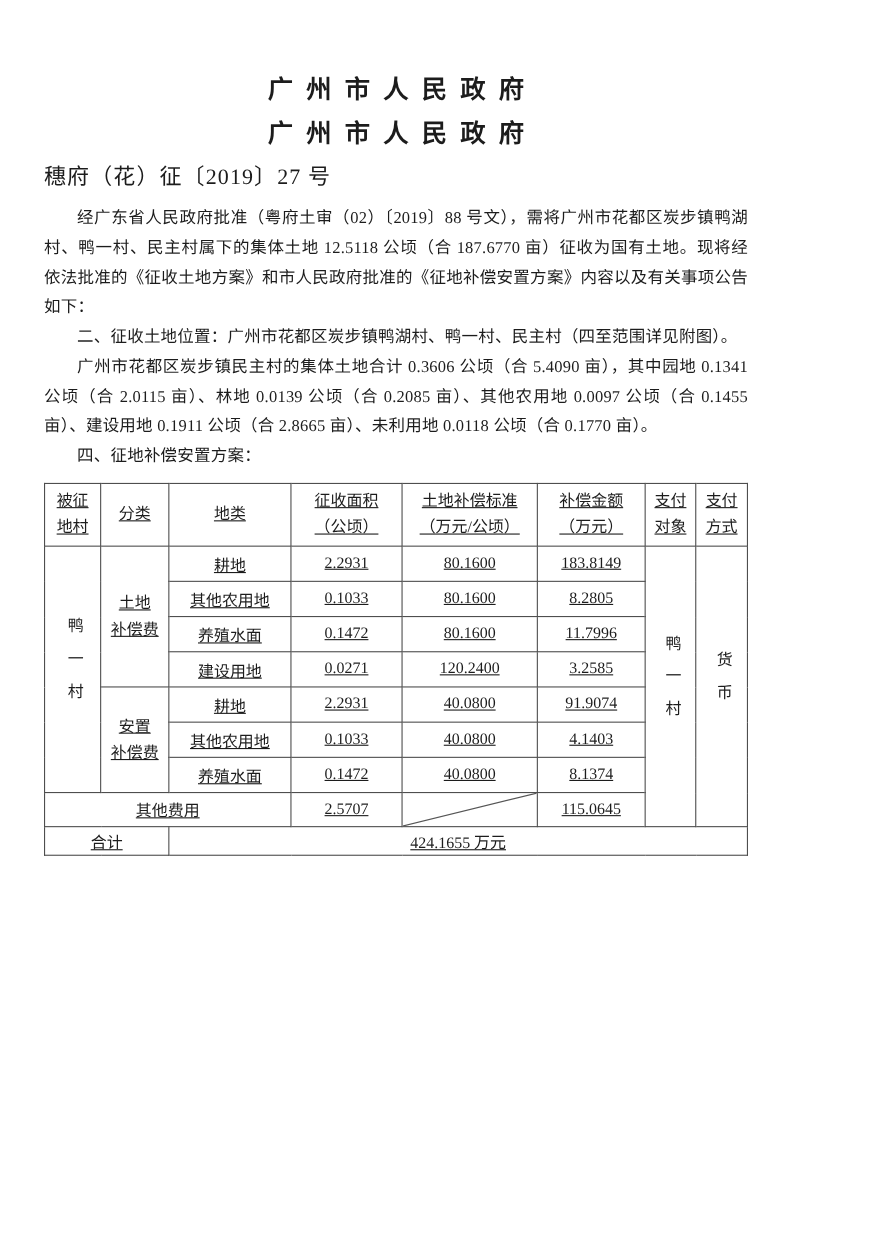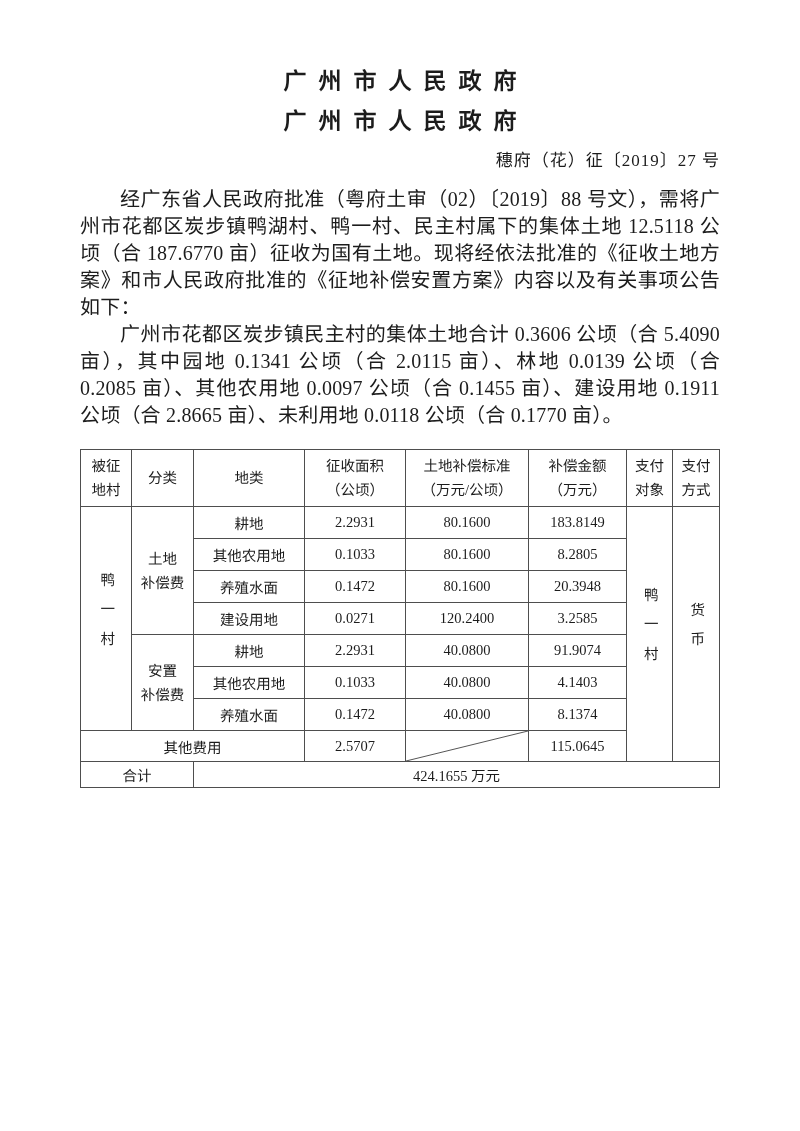--- a/index.html
+++ b/index.html
@@ -9,55 +9,56 @@
   }
   body {
     width: 800px;
     height: 1131px;
     overflow: hidden;
     font-family: "Liberation Serif", "DejaVu Serif", serif;
     color: #1c1c1c;
     -webkit-font-smoothing: antialiased;
   }
   .doc {
-    padding: 66px 80px 0 80px;
+    padding: 66px 80px 0 40px;
     width: 640px;
   }
   .title {
     text-align: center;
     font-weight: bold;
     font-size: 23px;
     line-height: 32px;
     letter-spacing: 12px;
     text-indent: 12px; 
     margin: 0;
   }
   .title.second {
     margin-top: 8px;
   }
   .docno {
-    text-align: right;
-    font-size: 17px;
+    text-align: left;
+    font-size: 20px;
     line-height: 20px;
     letter-spacing: 1px;
     margin: 13px 0 15px 0;
   }
   .para {
     margin: 0;
-    font-size: 20px;
+    font-size: 15px;
     line-height: 27px;
     text-align: justify;
     text-indent: 2em;
     letter-spacing: 0.2px;
   }
   table.comp {
     border-collapse: collapse;
     table-layout: fixed;
     width: 640px;
-    margin-top: 20px;
+    margin-top: 10px;
+    text-decoration: underline;
   }
   table.comp td {
     border: 1px solid #4e4e4e;
     text-align: center;
     vertical-align: middle;
     font-size: 14.5px;
     padding: 0;
     overflow: hidden;
   }
   td.hdr {
@@ -91,21 +92,23 @@
 </head>
 <body>
 
 <div class="doc">
 
   <h1 class="title">广州市人民政府</h1>
   <h1 class="title second">广州市人民政府</h1>
   <div class="docno">穗府（花）征〔2019〕27 号</div>
 
   <p class="para">经广东省人民政府批准（粤府土审（02）〔2019〕88 号文），需将广州市花都区炭步镇鸭湖村、鸭一村、民主村属下的集体土地 12.5118 公顷（合 187.6770 亩）征收为国有土地。现将经依法批准的《征收土地方案》和市人民政府批准的《征地补偿安置方案》内容以及有关事项公告如下：</p>
+  <p class="para">二、征收土地位置：广州市花都区炭步镇鸭湖村、鸭一村、民主村（四至范围详见附图）。</p>
   <p class="para">广州市花都区炭步镇民主村的集体土地合计 0.3606 公顷（合 5.4090 亩），其中园地 0.1341 公顷（合 2.0115 亩）、林地 0.0139 公顷（合 0.2085 亩）、其他农用地 0.0097 公顷（合 0.1455 亩）、建设用地 0.1911 公顷（合 2.8665 亩）、未利用地 0.0118 公顷（合 0.1770 亩）。</p>
+  <p class="para">四、征地补偿安置方案：</p>
 
   <table class="comp">
     <colgroup>
       <col style="width:51px">
         <col style="width:62px">
         <col style="width:111px">
       <col style="width:101px">
         <col style="width:123px">
         <col style="width:98px">
       <col style="width:46px">
@@ -158,21 +161,21 @@
     <tr class="datarow">
       <td>其他农用地</td>
       <td>0.1033</td>
       <td>80.1600</td>
       <td>8.2805</td>
     </tr>
     <tr class="datarow">
       <td>养殖水面</td>
       <td>0.1472</td>
       <td>80.1600</td>
-      <td>20.3948</td>
+      <td>11.7996</td>
     </tr>
     <tr class="datarow">
       <td>建设用地</td>
       <td>0.0271</td>
       <td>120.2400</td>
       <td>3.2585</td>
     </tr>
     <tr class="datarow">
       <td rowspan="3" class="twoline">
         <div>安置</div>

